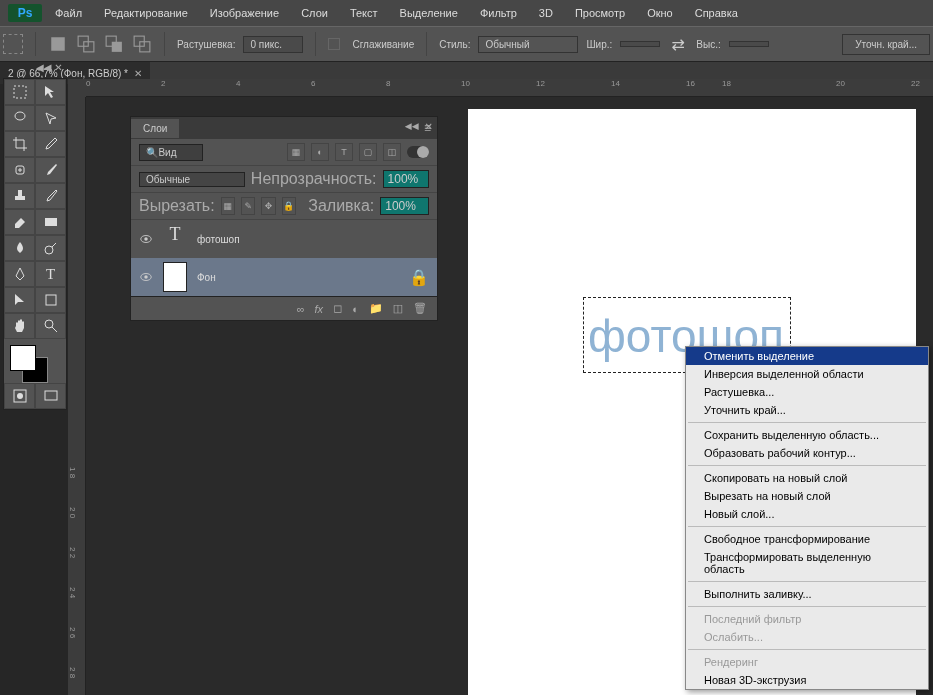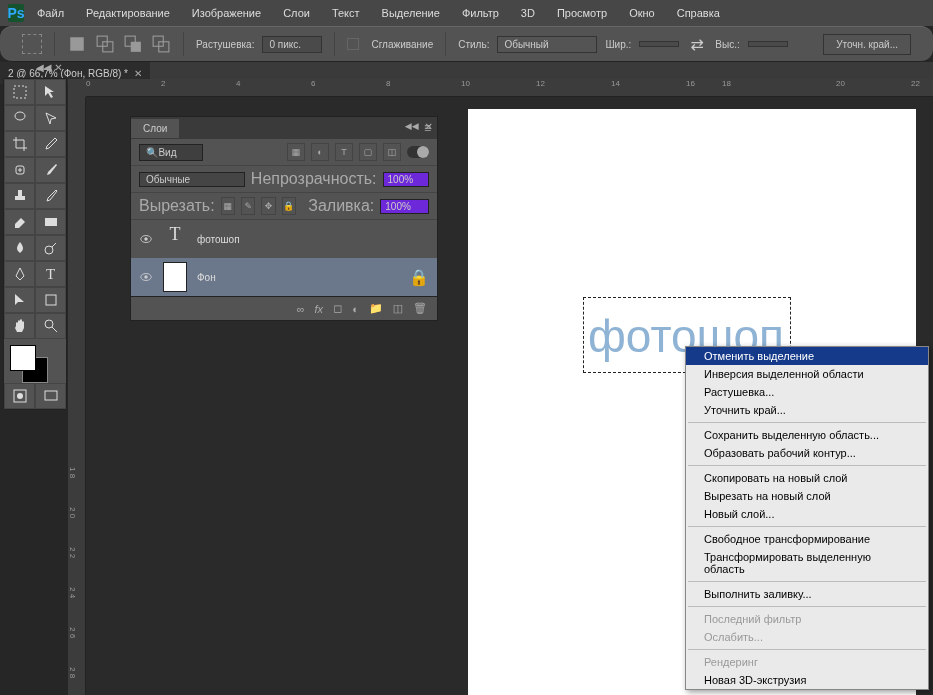--- a/index.html
+++ b/index.html
@@ -1,22 +1,22 @@
 <!DOCTYPE html>
 <html><head>
 <meta charset="utf-8">
 <style>
 * { box-sizing: border-box; margin: 0; padding: 0; font-family: Tahoma, sans-serif; }
 body { width: 933px; height: 695px; background: #262626; color: #ccc; overflow: hidden; position: relative; }
 
 .menubar { height: 26px; background: #474747; display: flex; align-items: center; padding: 0 8px; gap: 4px; }
-.ps-logo { width: 16px; height: 18px; background: #14532d; color: #31a8ff; font-size: 14px; font-weight: bold; display: flex; align-items: center; justify-content: center; border-radius: 2px; }
+.ps-logo { width: 34px; height: 18px; background: #14532d; color: #31a8ff; font-size: 12px; font-weight: bold; display: flex; align-items: center; justify-content: center; border-radius: 2px; }
 .menu-item { font-size: 11px; color: #ddd; padding: 0 9px; cursor: default; }
 
-.optbar { height: 36px; background: #535353; border-top: 1px solid #666; border-bottom: 1px solid #222; display: flex; align-items: center; padding: 0 22px; gap: 8px; border-radius: 12px; }
+.optbar { height: 36px; background: #535353; border-top: 1px solid #666; border-bottom: 1px solid #222; display: flex; align-items: center; padding: 0 3px; gap: 8px; }
 .opt-icon { width: 20px; height: 20px; display: flex; align-items: center; justify-content: center; border: 1px solid transparent; }
 .opt-icon.dashed { border: 1px dashed #888; }
 .opt-sep { width: 1px; height: 24px; background: #444; margin: 0 4px; }
 .opt-label { font-size: 10px; color: #ccc; }
 .opt-input { background: #4a4a4a; border: 1px solid #333; color: #ccc; font-size: 10px; padding: 2px 6px; width: 60px; }
 .opt-select { background: #545454; border: 1px solid #333; color: #ccc; font-size: 10px; padding: 2px 6px; width: 100px; }
 .opt-btn { background: #535353; border: 1px solid #333; color: #ccc; font-size: 10px; padding: 4px 12px; margin-left: auto; }
 .opt-chk { width: 12px; height: 12px; border: 1px solid #666; display: inline-block; margin-right: 4px; }
 
 .tabbar { height: 22px; background: #3a3a3a; display: flex; align-items: center; }
@@ -44,21 +44,21 @@
 .text-pos { position: absolute; left: 120px; top: 200px; }
 
 .layers-panel { position: absolute; left: 130px; top: 116px; width: 308px; background: #535353; border: 1px solid #222; }
 .lp-tabhead { height: 22px; background: #3a3a3a; display: flex; align-items: center; }
 .lp-tab { font-size: 10px; color: #ccc; padding: 4px 12px; background: #535353; }
 .lp-ctrls { position: absolute; right: 4px; top: 4px; display: flex; gap: 6px; }
 .lp-row { display: flex; align-items: center; padding: 4px 8px; gap: 6px; border-bottom: 1px solid #444; }
 .lp-filter { background: #3f3f3f; border: 1px solid #222; color: #ccc; font-size: 10px; padding: 2px 6px; width: 64px; display: flex; align-items: center; }
 .lp-ficon { width: 18px; height: 18px; border: 1px solid #444; display: inline-flex; align-items: center; justify-content: center; font-size: 9px; color: #aaa; }
 .lp-lbl { font-size: 16px; color: #aaa; }
-.lp-input { background: #6d28d9; border: 1px solid #222; color: #ccc; font-size: 10px; padding: 1px 4px; width: 60px; }
+.lp-input { background: #0f766e; border: 1px solid #222; color: #ccc; font-size: 12px; padding: 1px 4px; width: 60px; }
 .lp-select { background: #454545; border: 1px solid #222; color: #ccc; font-size: 10px; padding: 1px 6px; width: 140px; }
 .lp-layerrow { height: 38px; display: flex; align-items: center; padding: 0 8px; gap: 10px; }
 .lp-layerrow.sel { background: #6b788b; }
 .lp-eye { width: 14px; height: 14px; }
 .lp-thumb { width: 24px; height: 30px; background: #fff; border: 1px solid #222; }
 .lp-thumb.t { background: transparent; border: none; color: #ddd; font-size: 18px; font-family: serif; text-align: center; }
 .lp-lname { font-size: 10px; color: #ddd; }
 .lp-lock { margin-left: auto; }
 .lp-footer { height: 24px; display: flex; align-items: center; justify-content: flex-end; gap: 10px; padding: 0 10px; border-top: 1px solid #222; }
 .lp-ficon2 { font-size: 11px; color: #aaa; }

